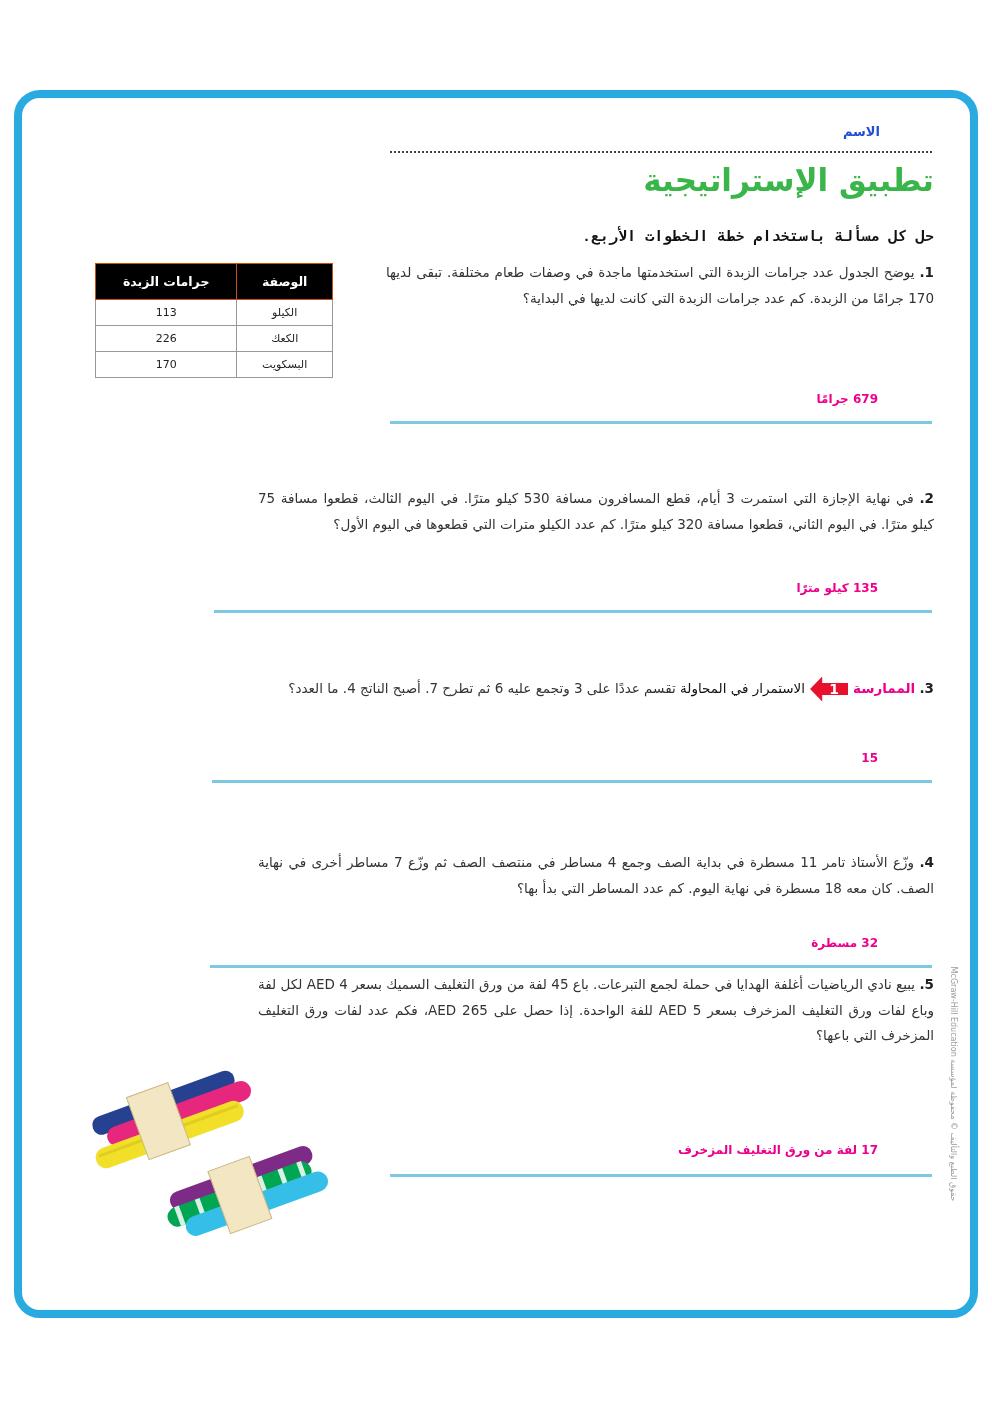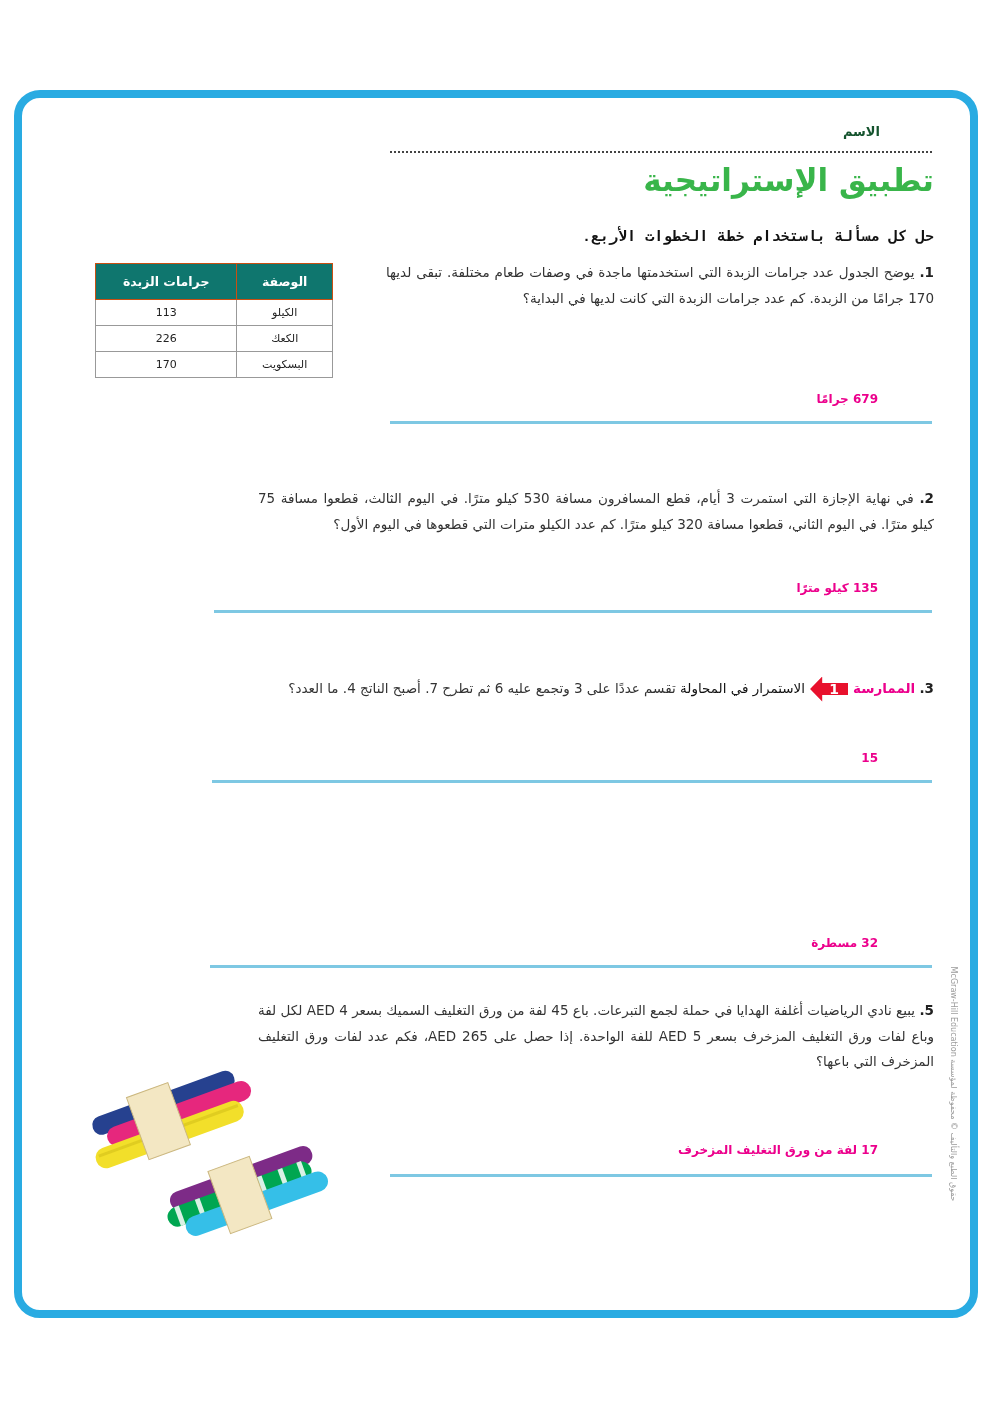--- a/index.html
+++ b/index.html
@@ -4,50 +4,50 @@
 <style>
   * { margin:0; padding:0; box-sizing:border-box; }
   html,body { background:#ffffff; }
   body { font-family:"DejaVu Sans", sans-serif; }
 
   .sheet { position:relative; width:992px; height:1403px; background:#ffffff; overflow:hidden; direction:rtl; }
   .abs { position:absolute; }
 
   .frame { left:14px; top:90px; width:964px; height:1228px; border:8px solid #29abe2; border-radius:26px; background:transparent; }
 
-  .name-label { top:124px; right:112px; font-size:13px; font-weight:bold; color:#14532d; }
+  .name-label { top:124px; right:112px; font-size:13px; font-weight:bold; color:#1d4ed8; }
   .name-line  { top:151px; left:390px; width:542px; height:0; border-top:2px dotted #444; }
 
   .page-title { top:162px; right:58px; font-size:31px; font-weight:bold; color:#39b54a; }
   .subtitle   { top:227px; right:58px; font-size:15px; font-weight:bold; color:#111;font-family:Liberation Mono, monospace; }
 
   .problem { color:#333; font-size:13.5px; line-height:1.9; text-align:justify; }
   .pnum { font-weight:bold; color:#222; }
   .p1 { top:260px;  right:58px; width:548px; }
   .p2 { top:486px;  right:58px; width:676px; }
   .p3 { top:676px;  right:58px; width:676px; }
   .p4 { top:850px;  right:58px; width:676px; }
-  .p5 { top:998px; right:58px; width:676px; }
+  .p5 { top:972px; right:58px; width:676px; }
 
   .answer { color:#ec008c; font-weight:bold; font-size:12px; white-space:nowrap; }
   .a1 { top:392px;  right:114px; }
   .a2 { top:581px;  right:114px; }
   .a3 { top:751px;  right:114px; }
   .a4 { top:936px;  right:114px; }
   .a5 { top:1143px; right:114px; }
 
   .answer-line { height:3px; background:#7ec8e3; }
   .l1 { top:421px;  left:390px; width:542px; }
   .l2 { top:610px;  left:214px; width:718px; }
   .l3 { top:780px;  left:212px; width:720px; }
   .l4 { top:965px;  left:210px; width:722px; }
   .l5 { top:1174px; left:390px; width:542px; }
 
   table.butter-table { top:263px; left:95px; width:238px; border-collapse:collapse; direction:rtl; position:absolute; }
-  .butter-table th { background:#0f766e; color:#fff; font-size:12.5px; font-weight:bold; padding:10px 4px; border:1px solid #c94f12; text-align:center; }
+  .butter-table th { background:#000000; color:#fff; font-size:12.5px; font-weight:bold; padding:10px 4px; border:1px solid #c94f12; text-align:center; }
   .butter-table td { border:1px solid #999; text-align:center; font-size:11px; padding:6px 4px; color:#222; background:#fff; }
   .col-recipe { width:96px; }
   .col-grams  { width:142px; }
 
   .practice-label { color:#ec008c; font-weight:bold;margin-top:12px; }
   .strategy-label { font-weight:normal; color:#111; }
   .arrow-badge {
     display:inline-flex; align-items:center; justify-content:center;
     direction:ltr; width:38px; height:25px; margin:0 5px; padding-left:10px;
     background:#e8112d; color:#fff; font-weight:bold; font-size:14px;
@@ -106,20 +106,21 @@
   <p class="abs problem p2"><span class="pnum">2.</span> <span>في نهاية الإجازة التي استمرت 3 أيام، قطع المسافرون مسافة 530 كيلو مترًا. في اليوم الثالث، قطعوا مسافة 75 كيلو مترًا. في اليوم الثاني، قطعوا مسافة 320 كيلو مترًا. كم عدد الكيلو مترات التي قطعوها في اليوم الأول؟</span></p>
   <div class="abs answer a2">135 كيلو مترًا</div>
   <div class="abs answer-line l2"></div>
 
   <p class="abs problem p3"><span class="pnum">3.</span> <span class="practice-label">الممارسة</span><span class="arrow-badge">
         <span>1</span>
       </span><span class="strategy-label">الاستمرار في المحاولة</span> <span>تقسم عددًا على 3 وتجمع عليه 6 ثم تطرح 7. أصبح الناتج 4. ما العدد؟</span></p>
   <div class="abs answer a3">15</div>
   <div class="abs answer-line l3"></div>
 
+  <p class="abs problem p4"><span class="pnum">4.</span> <span>وزّع الأستاذ تامر 11 مسطرة في بداية الصف وجمع 4 مساطر في منتصف الصف ثم وزّع 7 مساطر أخرى في نهاية الصف. كان معه 18 مسطرة في نهاية اليوم. كم عدد المساطر التي بدأ بها؟</span></p>
   <div class="abs answer a4">32 مسطرة</div>
   <div class="abs answer-line l4"></div>
 
   <p class="abs problem p5"><span class="pnum">5.</span> <span>يبيع نادي الرياضيات أغلفة الهدايا في حملة لجمع التبرعات. باع 45 لفة من ورق التغليف السميك بسعر 4 AED لكل لفة وباع لفات ورق التغليف المزخرف بسعر 5 AED للفة الواحدة. إذا حصل على 265 AED، فكم عدد لفات ورق التغليف المزخرف التي باعها؟</span></p>
   <div class="abs answer a5">17 لفة من ورق التغليف المزخرف</div>
   <div class="abs answer-line l5"></div>
 
   <div class="abs illustration">
     <svg viewBox="0 0 284 190" width="284" height="190" xmlns="http://www.w3.org/2000/svg">
 

